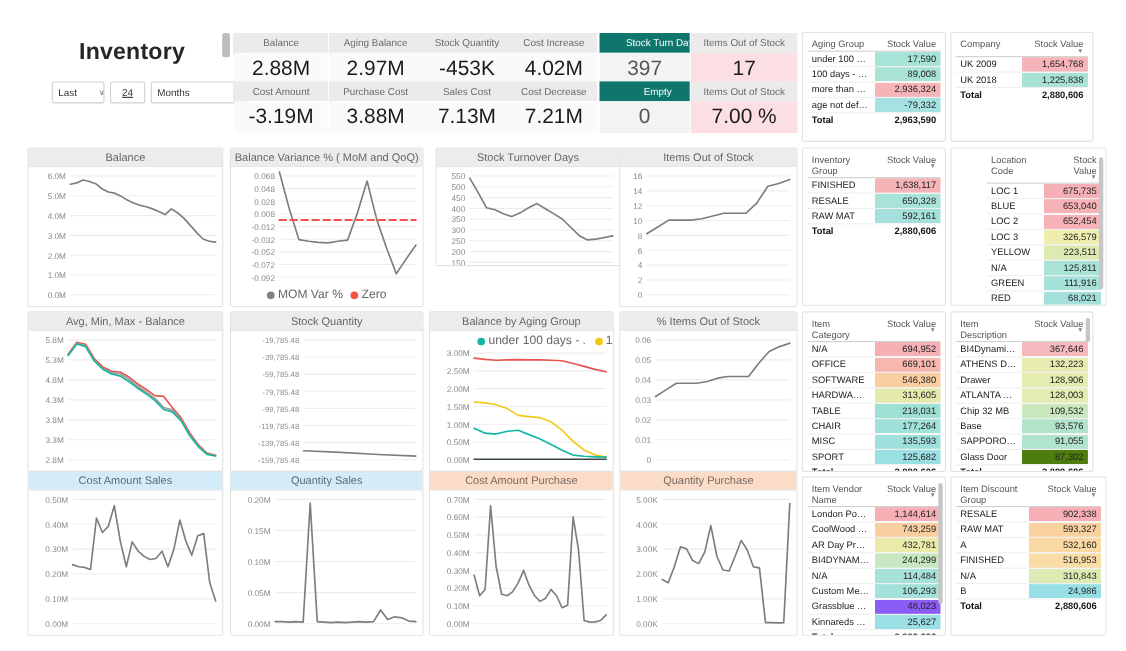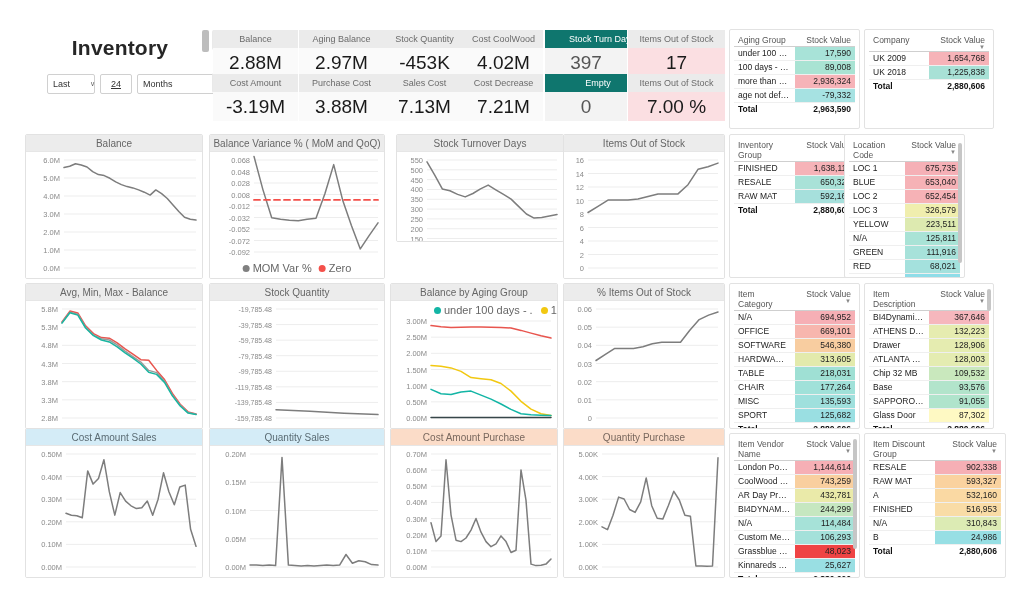--- a/index.html
+++ b/index.html
@@ -135,21 +135,21 @@
       </div>
       <div class="kpi" style="left: 299px; top: 30px; width: 85px;">
         <div class="kpi-hd">Aging Balance</div>
         <div class="kpi-vl">2.97M</div>
       </div>
       <div class="kpi" style="left: 382px; top: 30px; width: 85px;">
         <div class="kpi-hd">Stock Quantity</div>
         <div class="kpi-vl">-453K</div>
       </div>
       <div class="kpi" style="left: 464px; top: 30px; width: 79px;">
-        <div class="kpi-hd">Cost CoolWood</div>
+        <div class="kpi-hd">Cost Increase</div>
         <div class="kpi-vl">4.02M</div>
       </div>
       <div class="kpi" style="left: 545px; top: 30px; width: 82px;">
         <div class="kpi-hd dark">Stock Turn Days</div>
         <div class="kpi-vl grey">397</div>
       </div>
       <div class="kpi" style="left: 628px; top: 30px; width: 97px;">
         <div class="kpi-hd">Items Out of Stock</div>
         <div class="kpi-vl pink">17</div>
       </div>
@@ -265,21 +265,21 @@
             </tr>
             <tr class="total">
               <td>Total</td>
               <td class="num">2,880,606</td>
             </tr>
           </tbody>
         </table>
     </div>
   </div>
 
-  <div class="card" style="left:844px;top:134px;width:121px;height:144px;">
+  <div class="card" style="left:864px;top:134px;width:142px;height:144px;padding-left:28px;">
     <div class="tbl-wrap">
       <table class="tbl">
           <thead>
             <tr>
               <th><span>Location Code</span></th>
               <th class="num"><span>Stock Value</span><span class="sortmark">▼</span></th>
             </tr>
           </thead>
           <tbody>
             <tr>
@@ -408,21 +408,21 @@
             <tr>
               <td>Base</td>
               <td class="num" style="background: rgb(178, 228, 203);">93,576</td>
             </tr>
             <tr>
               <td>SAPPORO …</td>
               <td class="num" style="background: rgb(176, 228, 204);">91,055</td>
             </tr>
             <tr>
               <td>Glass Door</td>
-              <td class="num" style="background: #fef9c3;">87,302</td>
+              <td class="num" style="background: #4d7c0f;">87,302</td>
             </tr>
             <tr class="total">
               <td>Total</td>
               <td class="num">2,880,606</td>
             </tr>
           </tbody>
         </table>
     </div>
     <div class="vscroll" style="top:5px;height:22px;"></div>
   </div>
@@ -456,21 +456,21 @@
             <tr>
               <td>N/A</td>
               <td class="num" style="background: rgb(166, 226, 216);">114,484</td>
             </tr>
             <tr>
               <td>Custom Met…</td>
               <td class="num" style="background: rgb(164, 225, 218);">106,293</td>
             </tr>
             <tr>
               <td>Grassblue Ltd.</td>
-              <td class="num" style="background: #ef4444;">48,023</td>
+              <td class="num" style="background: #8b5cf6;">48,023</td>
             </tr>
             <tr>
               <td>Kinnareds Tr…</td>
               <td class="num" style="background: rgb(153, 223, 227);">25,627</td>
             </tr>
             <tr class="total">
               <td>Total</td>
               <td class="num">2,880,606</td>
             </tr>
           </tbody>

